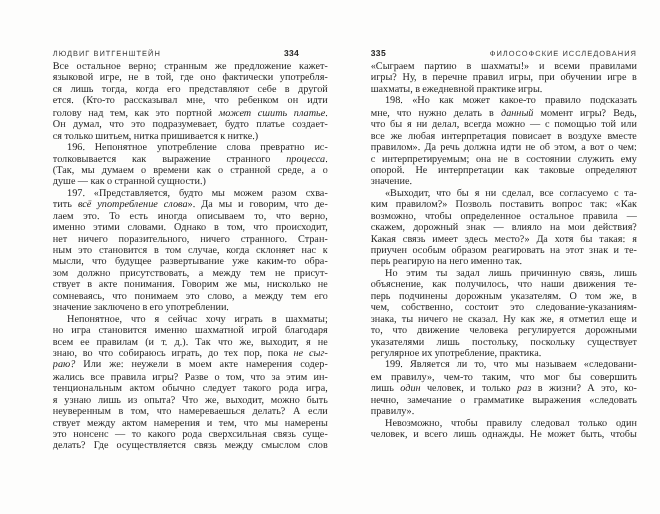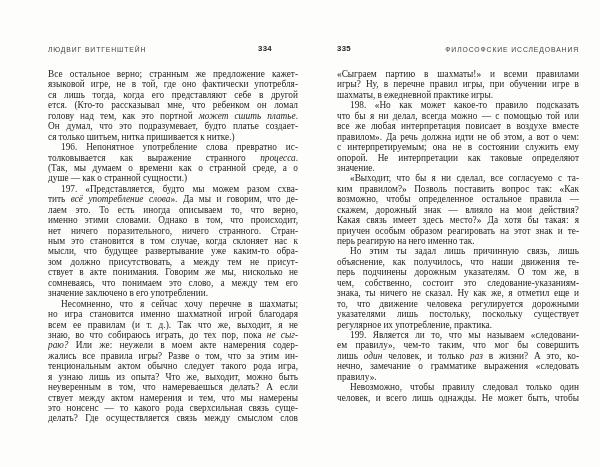--- a/index.html
+++ b/index.html
@@ -36,21 +36,21 @@
   .page-number {
     font-family: "Liberation Sans", sans-serif;
     font-size: 7.8px;
     font-weight: 700;
     letter-spacing: 0.3px;
     color: #242424;
   }
   .page-left .page-number { margin-right: 26px; }
 
   .text-body {
-    margin-top: 16px;
+    margin-top: 3px;
     font-size: 9.3px;
     line-height: 10.45px;
     text-rendering: optimizeLegibility;
   }
   .line {
     height: 10.45px;
     overflow: hidden;
     text-align: justify;
     text-align-last: justify;
     word-spacing: -0.2px;
@@ -64,40 +64,40 @@
 
 <div class="page page-left">
   <div class="running-header">
     <span class="running-title">ЛЮДВИГ ВИТГЕНШТЕЙН</span>
     <span class="page-number">334</span>
   </div>
   <div class="text-body">
       <div class="line"><span>Все остальное верно; странным же предложение кажет-</span></div>
       <div class="line"><span>языковой игре, не в той, где оно фактически употребля-</span></div>
       <div class="line"><span>ся лишь тогда, когда его представляют себе в другой</span></div>
-      <div class="line"><span>ется. (Кто-то рассказывал мне, что ребенком он ломал</span></div>
+      <div class="line"><span>ется. (Кто-то рассказывал мне, что ребенком он идти</span></div>
       <div class="line"><span>голову над тем, как это портной </span><em>может сшить платье</em><span>.</span></div>
       <div class="line"><span>Он думал, что это подразумевает, будто платье создает-</span></div>
       <div class="line para-end"><span>ся только шитьем, нитка пришивается к нитке.)</span></div>
       <div class="line indent"><span>196. Непонятное употребление слова превратно ис-</span></div>
       <div class="line"><span>толковывается как выражение странного </span><em>процесса</em><span>.</span></div>
       <div class="line"><span>(Так, мы думаем о времени как о странной среде, а о</span></div>
       <div class="line para-end"><span>душе — как о странной сущности.)</span></div>
       <div class="line indent"><span>197. «Представляется, будто мы можем разом схва-</span></div>
       <div class="line"><span>тить </span><em>всё употребление слова</em><span>». Да мы и говорим, что де-</span></div>
       <div class="line"><span>лаем это. То есть иногда описываем то, что верно,</span></div>
       <div class="line"><span>именно этими словами. Однако в том, что происходит,</span></div>
       <div class="line"><span>нет ничего поразительного, ничего странного. Стран-</span></div>
       <div class="line"><span>ным это становится в том случае, когда склоняет нас к</span></div>
       <div class="line"><span>мысли, что будущее развертывание уже каким-то обра-</span></div>
       <div class="line"><span>зом должно присутствовать, а между тем не присут-</span></div>
       <div class="line"><span>ствует в акте понимания. Говорим же мы, нисколько не</span></div>
       <div class="line"><span>сомневаясь, что понимаем это слово, а между тем его</span></div>
       <div class="line para-end"><span>значение заключено в его употреблении.</span></div>
-      <div class="line indent"><span>Несомненно, что я сейчас хочу перечне в шахматы;</span></div>
+      <div class="line indent"><span>Непонятное, что я сейчас хочу играть в шахматы;</span></div>
       <div class="line"><span>но игра становится именно шахматной игрой благодаря</span></div>
       <div class="line"><span>всем ее правилам (и т. д.). Так что же, выходит, я не</span></div>
       <div class="line"><span>знаю, во что собираюсь играть, до тех пор, пока </span><em>не сыг-</em></div>
       <div class="line"><em>раю?</em><span> Или же: неужели в моем акте намерения содер-</span></div>
       <div class="line"><span>жались все правила игры? Разве о том, что за этим ин-</span></div>
       <div class="line"><span>тенциональным актом обычно следует такого рода игра,</span></div>
       <div class="line"><span>я узнаю лишь из опыта? Что же, выходит, можно быть</span></div>
       <div class="line"><span>неуверенным в том, что намереваешься делать? А если</span></div>
       <div class="line"><span>ствует между актом намерения и тем, что мы намерены</span></div>
       <div class="line"><span>это нонсенс — то какого рода сверхсильная связь суще-</span></div>
@@ -108,20 +108,21 @@
 <div class="page page-right">
   <div class="running-header">
     <span class="page-number">335</span>
     <span class="running-title">ФИЛОСОФСКИЕ ИССЛЕДОВАНИЯ</span>
   </div>
   <div class="text-body">
       <div class="line"><span>«Сыграем партию в шахматы!» и всеми правилами</span></div>
       <div class="line"><span>игры? Ну, в перечне правил игры, при обучении игре в</span></div>
       <div class="line para-end"><span>шахматы, в ежедневной практике игры.</span></div>
       <div class="line indent"><span>198. «Но как может какое-то правило подсказать</span></div>
+      <div class="line"><span>мне, что нужно делать в </span><em>данный</em><span> момент игры? Ведь,</span></div>
       <div class="line"><span>что бы я ни делал, всегда можно — с помощью той или</span></div>
       <div class="line"><span>все же любая интерпретация повисает в воздухе вместе</span></div>
       <div class="line"><span>правилом». Да речь должна идти не об этом, а вот о чем:</span></div>
       <div class="line"><span>с интерпретируемым; она не в состоянии служить ему</span></div>
       <div class="line"><span>опорой. Не интерпретации как таковые определяют</span></div>
       <div class="line para-end"><span>значение.</span></div>
       <div class="line indent"><span>«Выходит, что бы я ни сделал, все согласуемо с та-</span></div>
       <div class="line"><span>ким правилом?» Позволь поставить вопрос так: «Как</span></div>
       <div class="line"><span>возможно, чтобы определенное остальное правила —</span></div>
       <div class="line"><span>скажем, дорожный знак — влияло на мои действия?</span></div>

